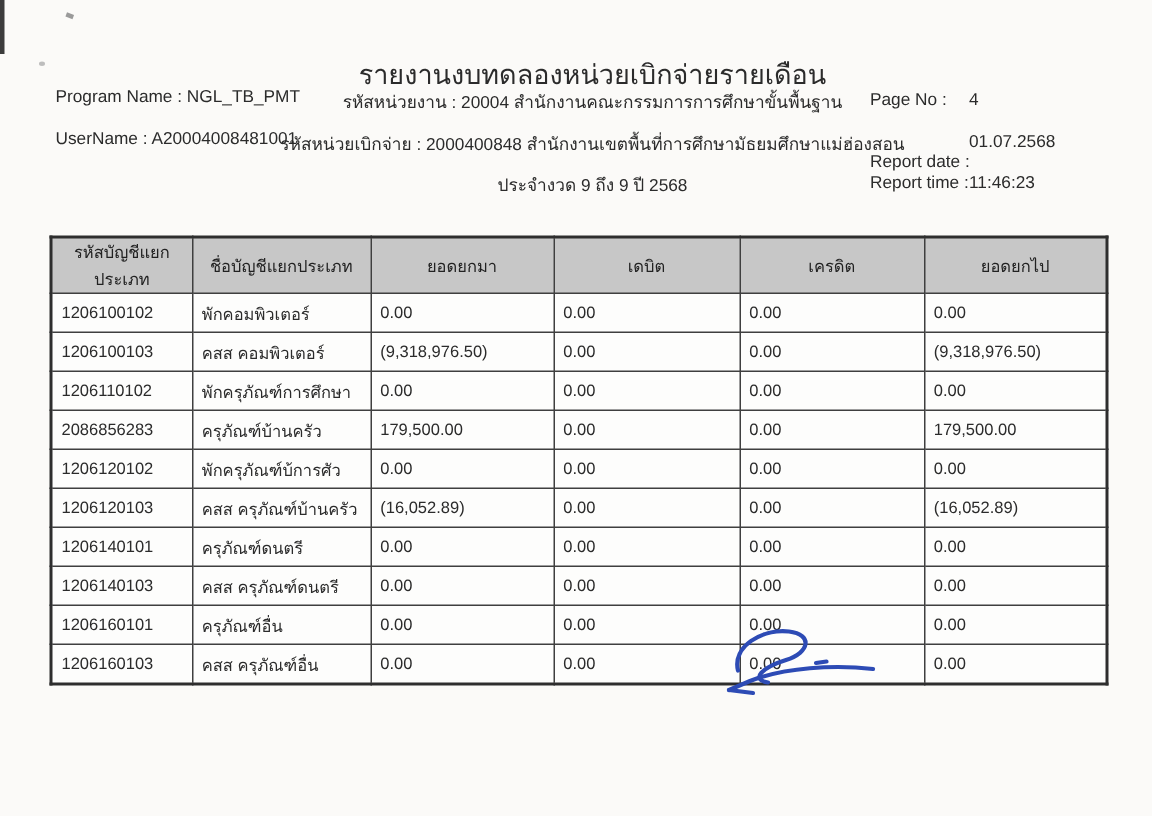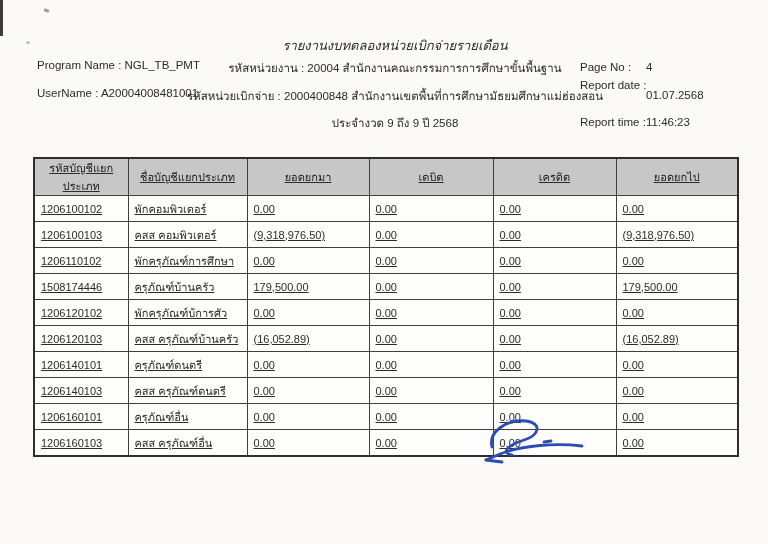--- a/index.html
+++ b/index.html
@@ -3,31 +3,31 @@
 <meta charset="utf-8">
 <style>
   html,body{margin:0;padding:0;}
   body{
     width:768px;height:544px;position:relative;overflow:hidden;
     background:#fbfaf8;
     font-family:"Liberation Sans","DejaVu Sans",sans-serif;
     color:#2b2b2b;
   }
   .abs{position:absolute;white-space:nowrap;}
-  .doc-title{left:160px;top:35px;width:470px;text-align:center;font-size:13px;font-style:italic;}
+  .doc-title{left:160px;top:35px;width:470px;text-align:center;font-size:18px;}
   .line-left{left:37px;font-size:11.5px;}
   .line-center{left:160px;width:470px;text-align:center;font-size:11.5px;}
   .line-rlabel{left:580px;font-size:11.5px;}
   .line-rvalue{left:646px;font-size:11.5px;}
   .row1{top:59px;} .row2{top:87px;} .row3{top:114px;}
 
   .tbl-wrap{position:absolute;left:33px;top:157px;}
   table{border-collapse:collapse;table-layout:fixed;width:704px;background:#fdfdfc;}
   table,th,td{border:1px solid #3f3f3f;}
-  table{border:2px solid #2e2e2e;text-decoration:underline;}
+  table{border:2px solid #2e2e2e;}
   th{
     background:#c7c7c7;height:31px;font-weight:normal;
     font-size:11px;text-align:center;padding:0 3px;color:#222;
   }
   td{height:25px;font-size:11px;padding:0 6px;overflow:hidden;}
   td.col-code{text-align:left;}
   td.col-name{text-align:left;}
   td.col-num{text-align:left;}
 
   .sig{position:absolute;left:478px;top:413px;width:118px;height:52px;pointer-events:none;}
@@ -51,21 +51,21 @@
 </div>
 <div class="abs line-center row1">รหัสหน่วยงาน : 20004 สำนักงานคณะกรรมการการศึกษาขั้นพื้นฐาน</div>
 <div class="abs line-rlabel row1" style="top:61px">Page No :</div>
 <div class="abs line-rvalue row1" style="top:61px">4</div>
 
 <div class="abs line-left row2">
   <span>UserName :</span>
   <span>A20004008481001</span>
 </div>
 <div class="abs line-center row2">รหัสหน่วยเบิกจ่าย : 2000400848 สำนักงานเขตพื้นที่การศึกษามัธยมศึกษาแม่ฮ่องสอน</div>
-<div class="abs line-rlabel row2" style="top:79px">Report date :</div>
+<div class="abs line-rlabel row2" style="top:102px">Report date :</div>
 <div class="abs line-rvalue row2" style="top:89px">01.07.2568</div>
 
 <div class="abs line-center row3">ประจำงวด 9 ถึง 9 ปี 2568</div>
 <div class="abs line-rlabel row3" style="top:116px">Report time :</div>
 <div class="abs line-rvalue row3" style="top:116px">11:46:23</div>
 
 <div class="tbl-wrap">
   <table>
     <colgroup>
       <col style="width:94px">
@@ -104,21 +104,21 @@
         </tr>
         <tr>
           <td class="col-code">1206110102</td>
           <td class="col-name">พักครุภัณฑ์การศึกษา</td>
           <td class="col-num">0.00</td>
           <td class="col-num">0.00</td>
           <td class="col-num">0.00</td>
           <td class="col-num">0.00</td>
         </tr>
         <tr>
-          <td class="col-code">1508174446</td>
+          <td class="col-code">2086856283</td>
           <td class="col-name">ครุภัณฑ์บ้านครัว</td>
           <td class="col-num">179,500.00</td>
           <td class="col-num">0.00</td>
           <td class="col-num">0.00</td>
           <td class="col-num">179,500.00</td>
         </tr>
         <tr>
           <td class="col-code">1206120102</td>
           <td class="col-name">พักครุภัณฑ์บ้การศัว</td>
           <td class="col-num">0.00</td>

